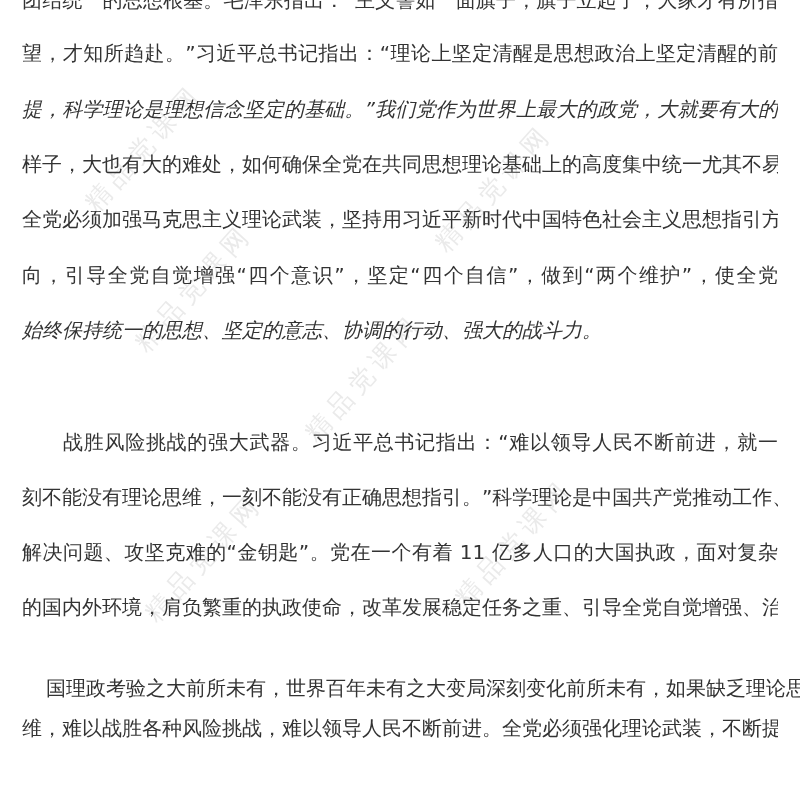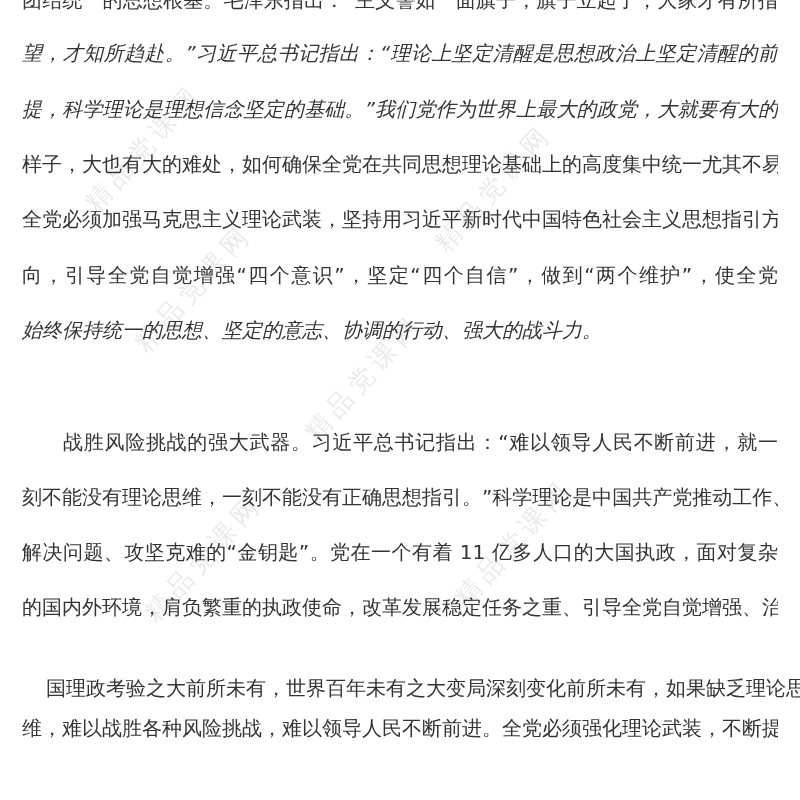--- a/index.html
+++ b/index.html
@@ -32,21 +32,21 @@
 
   <div class="wm" style="left:90px; top:190px;">精品党课网</div>
   <div class="wm" style="left:140px; top:330px;">精品党课网</div>
   <div class="wm" style="left:440px; top:230px;">精品党课网</div>
   <div class="wm" style="left:310px; top:420px;">精品党课网</div>
   <div class="wm" style="left:150px; top:600px;">精品党课网</div>
   <div class="wm" style="left:460px; top:585px;">精品党课网</div>
 
   <div>
     <div class="line" style="top:-12px;">团结统一的思想根基。毛泽东指出：“主义譬如一面旗子，旗子立起了，大家才有所指</div>
-    <div class="line" style="top:41px;font-style:italic;">望，才知所趋赴。”习近平总书记指出：“理论上坚定清醒是思想政治上坚定清醒的前</div>
+    <div class="line" style="top:41px;">望，才知所趋赴。”习近平总书记指出：“理论上坚定清醒是思想政治上坚定清醒的前</div>
     <div class="line" style="top:97px;font-style:italic;">提，科学理论是理想信念坚定的基础。”我们党作为世界上最大的政党，大就要有大的</div>
     <div class="line" style="top:152px;">样子，大也有大的难处，如何确保全党在共同思想理论基础上的高度集中统一尤其不易。</div>
     <div class="line" style="top:207px;">全党必须加强马克思主义理论武装，坚持用习近平新时代中国特色社会主义思想指引方</div>
     <div class="line" style="top:263px;">向，引导全党自觉增强“四个意识”，坚定“四个自信”，做到“两个维护”，使全党</div>
     <div class="line last" style="top:318px;">始终保持统一的思想、坚定的意志、协调的行动、强大的战斗力。</div>
   </div>
 
   <div>
     <div class="line indent" style="top:430px;">战胜风险挑战的强大武器。习近平总书记指出：“难以领导人民不断前进，就一</div>
     <div class="line" style="top:485px;">刻不能没有理论思维，一刻不能没有正确思想指引。”科学理论是中国共产党推动工作、</div>

